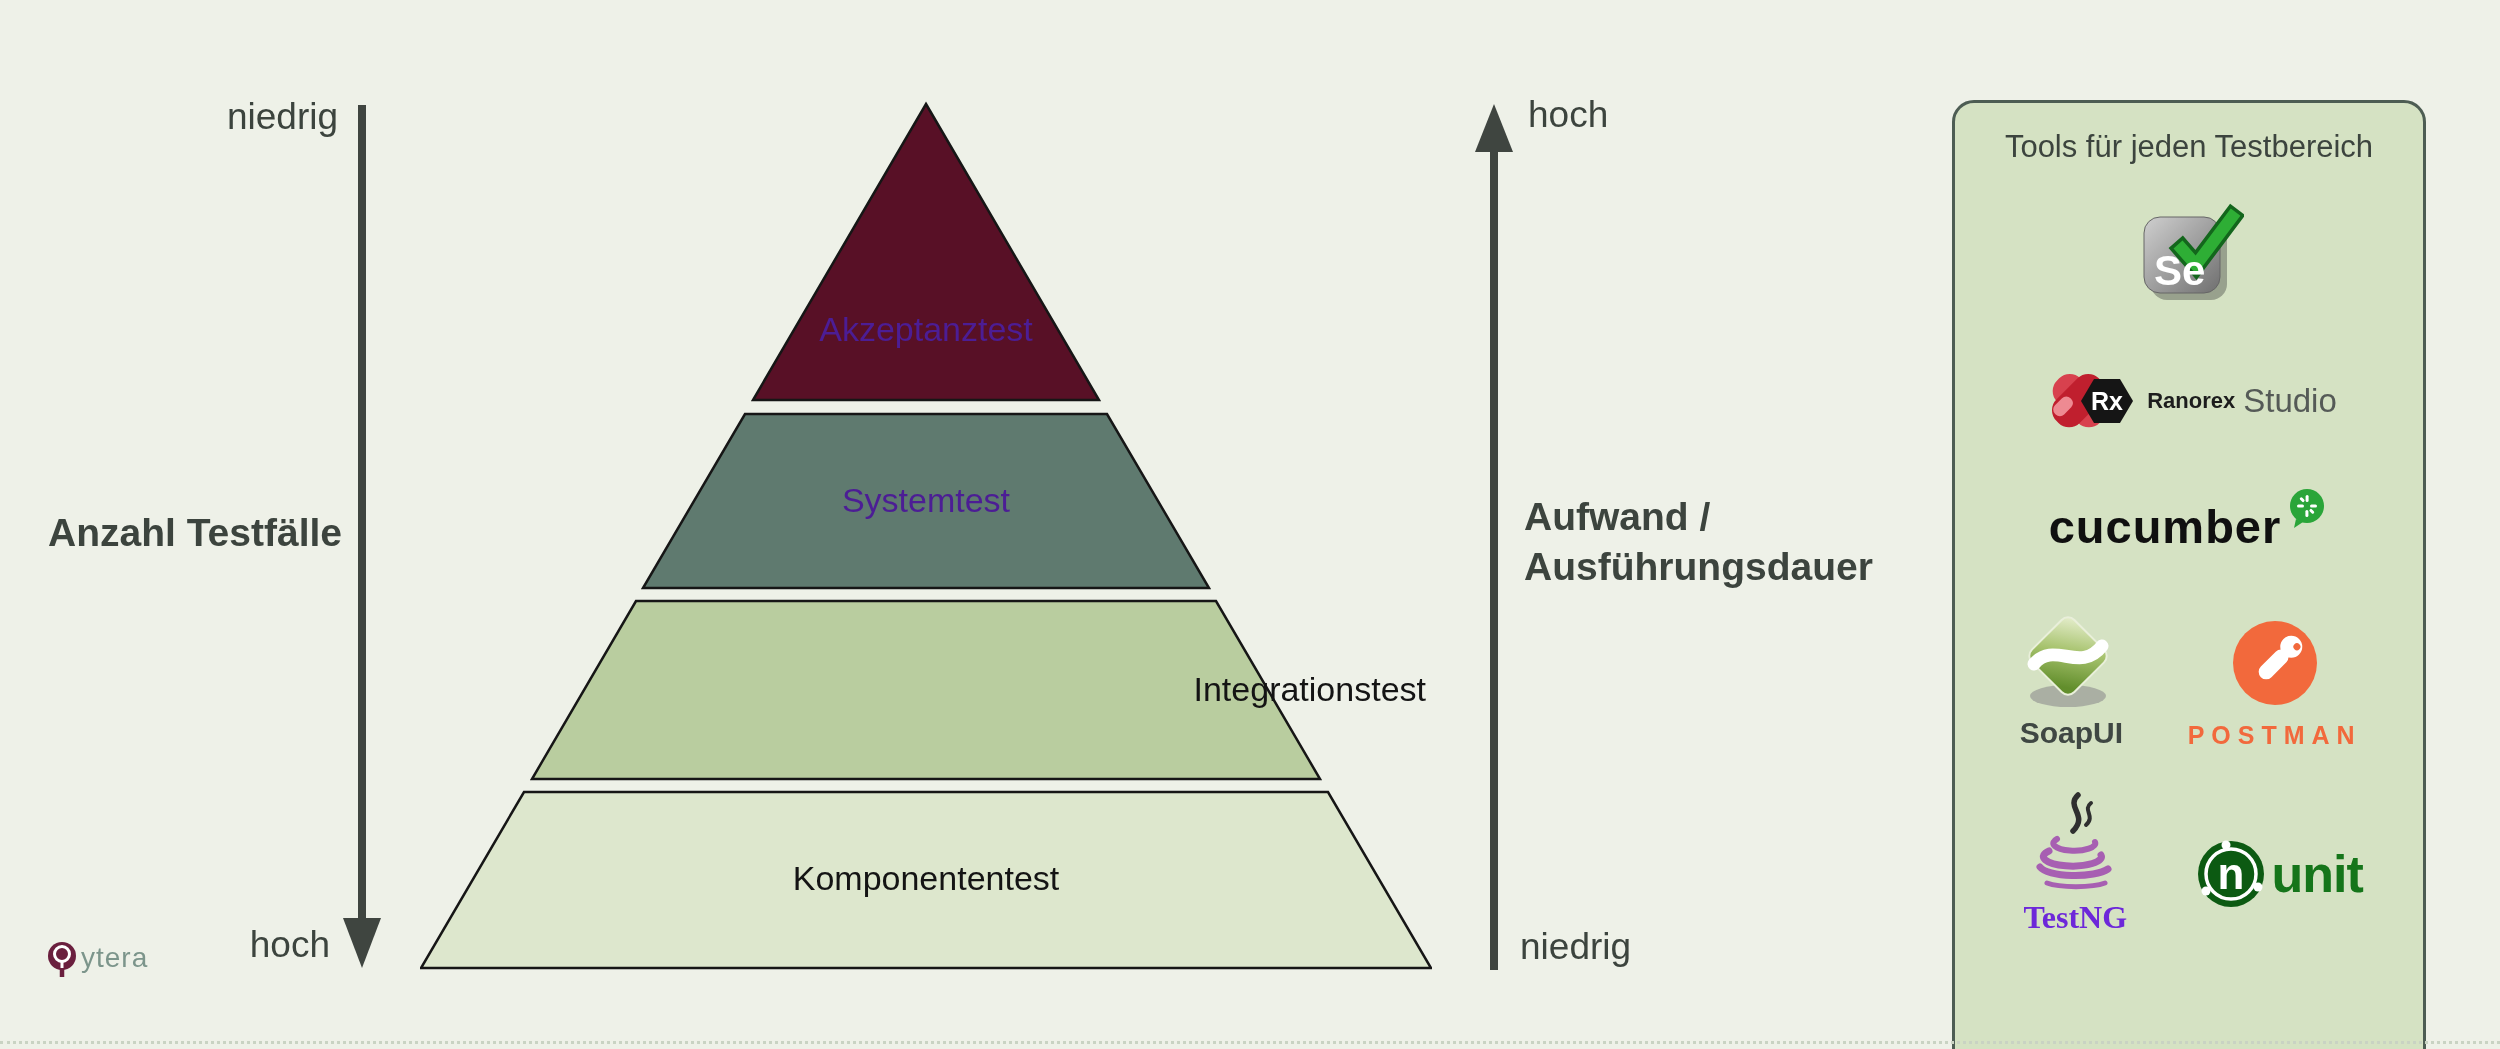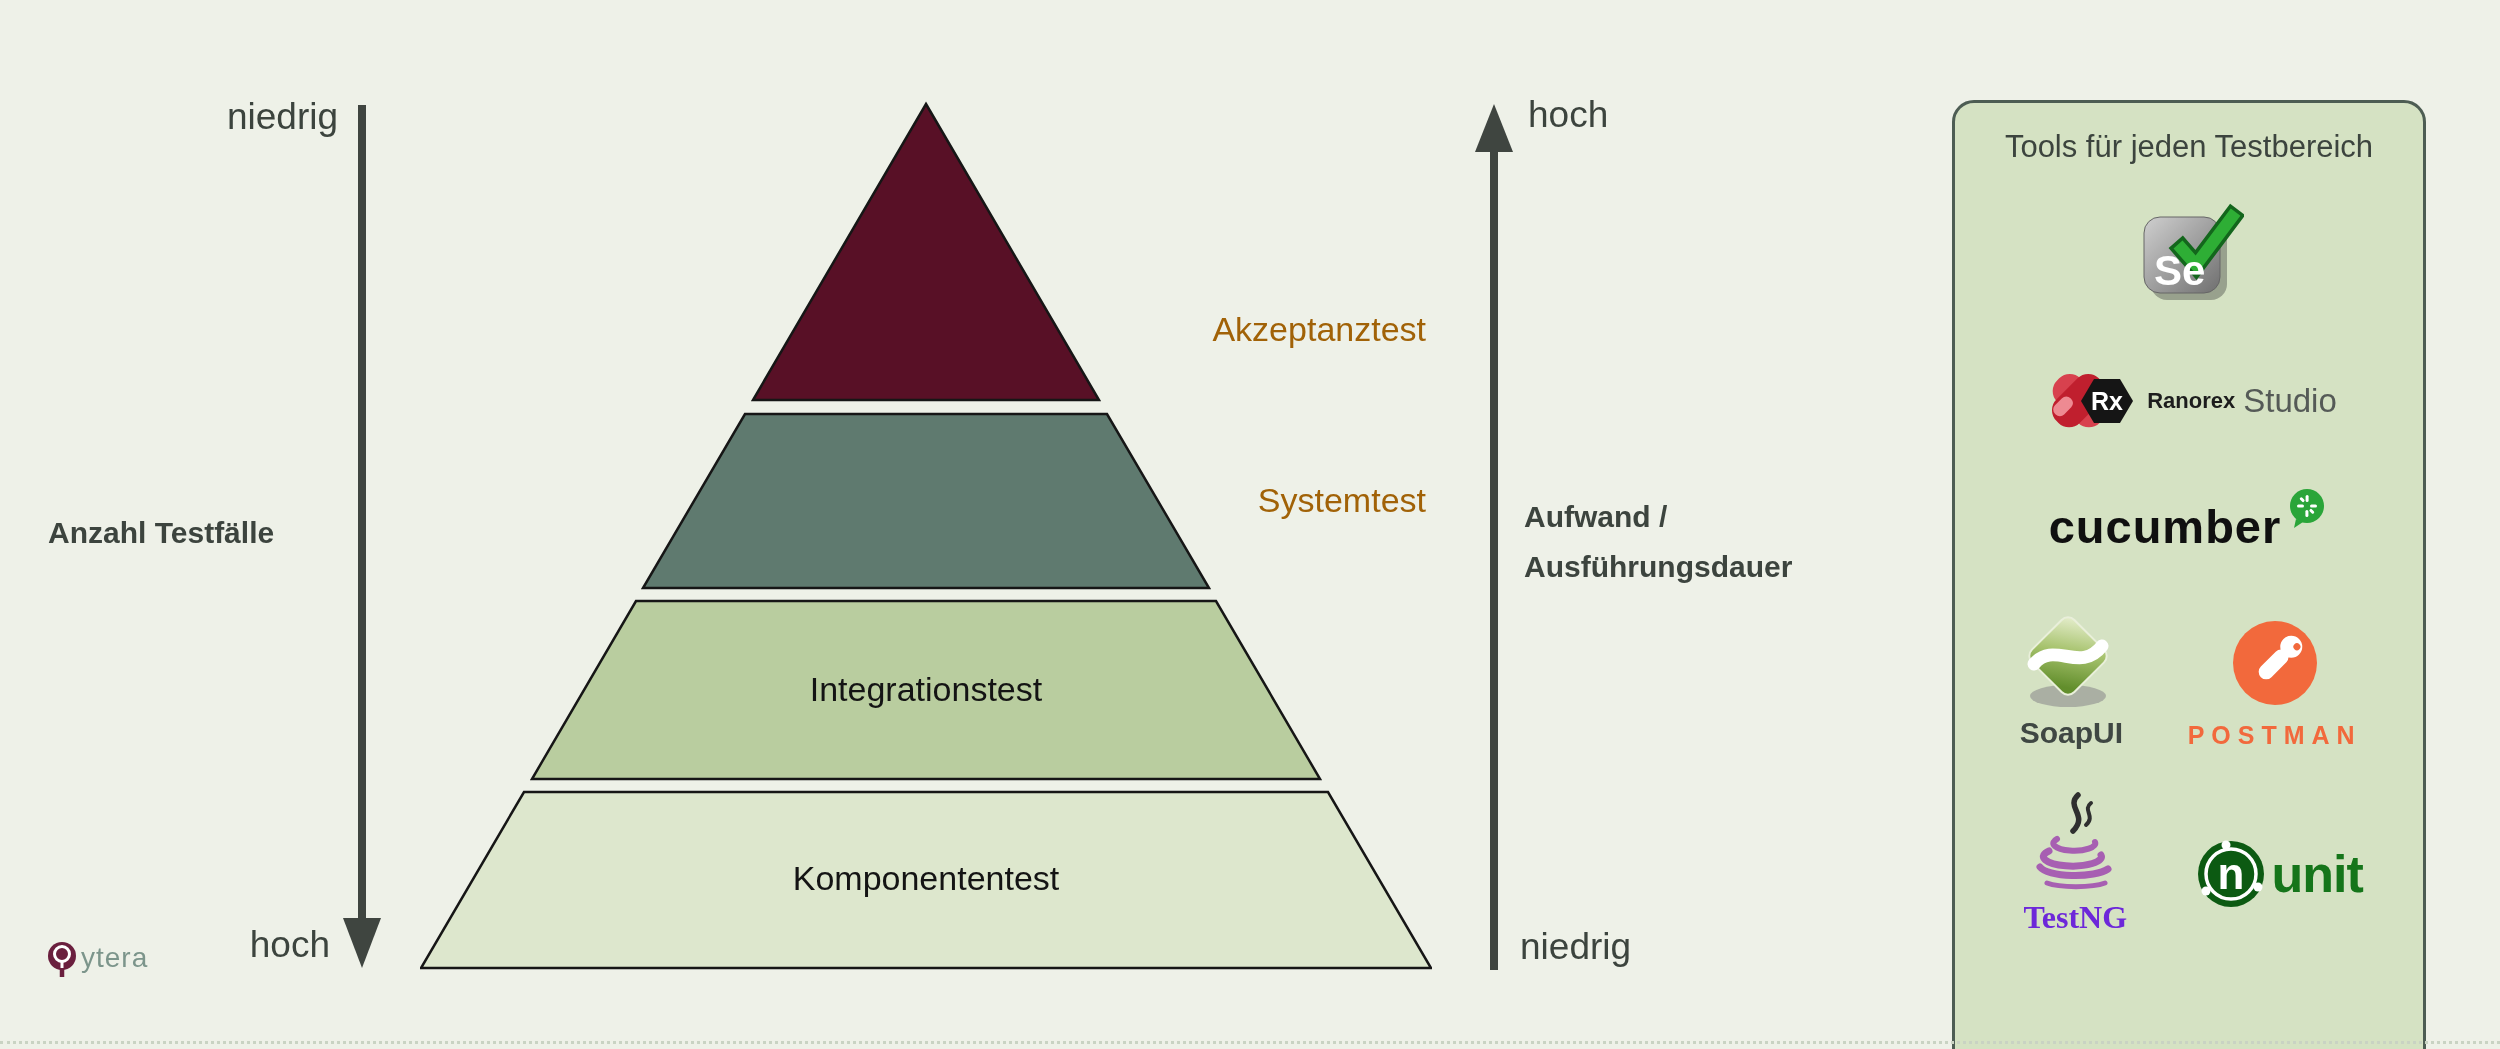--- a/index.html
+++ b/index.html
@@ -5,25 +5,25 @@
   html,body{margin:0;padding:0;}
   body{
     width:2500px;height:1049px;position:relative;overflow:hidden;
     background:#eef1e8;
     font-family:"Liberation Sans",sans-serif;
     color:#3c443e;
   }
   .abs{position:absolute;}
   
   .axis-small{font-size:37px;color:#3c443e;}
-  .axis-title{font-size:30px;font-weight:bold;color:#3c443e;line-height:50px;}
+  .axis-title{font-size:39px;font-weight:bold;color:#3c443e;line-height:50px;}
   .ralign{text-align:right;}
   
   .pyr-label{left:426px;width:1000px;text-align:center;font-size:34px;}
-  .lbl-light{color:#a16207;text-align:right;}
+  .lbl-light{color:#4c1d95;}
   .lbl-dark{color:#141414;}
   
   .panel{
     left:1952px;top:100px;width:474px;height:979px;box-sizing:border-box;
     background:#d5e2c3;border:3px solid #4d5d53;border-radius:22px;
   }
   .panel-title{top:26px;left:0;width:100%;text-align:center;font-size:31px;color:#3c443e;}
   .tool-block{left:0;width:100%;display:flex;justify-content:center;align-items:center;}
   .tool-row{left:0;width:100%;display:flex;justify-content:space-evenly;align-items:flex-end;}
   .tool-cell{display:flex;flex-direction:column;align-items:center;}
@@ -55,21 +55,21 @@
 
 <svg class="abs" style="left:420px;top:100px;" width="1012" height="875" viewBox="0 0 1012 875">
   <polygon points="506,4 679,300 333,300" stroke="#161616" stroke-width="2.5" fill="#581026"></polygon>
   <polygon points="325,314 687,314 789,488 223,488" stroke="#161616" stroke-width="2.5" fill="#5f7a6f"></polygon>
   <polygon points="216,501 796,501 900,679 112,679" stroke="#161616" stroke-width="2.5" fill="#b9cd9f"></polygon>
   <polygon points="104,692 908,692 1011,868 1,868" stroke="#161616" stroke-width="2.5" fill="#dde7cd"></polygon>
 </svg>
 
 <div class="abs pyr-label lbl-light" style="top:310px;">Akzeptanztest</div>
 <div class="abs pyr-label lbl-light" style="top:481px;">Systemtest</div>
-<div class="abs pyr-label lbl-dark" style="top:670px;">Integrationstest</div>
+<div class="abs pyr-label lbl-dark" style="top:670px;text-align:right;">Integrationstest</div>
 <div class="abs pyr-label lbl-dark" style="top:859px;">Komponententest</div>
 
 <svg class="abs" style="left:1462px;top:100px;" width="64" height="880" viewBox="0 0 64 880">
   <polygon points="13,52 51,52 32,4" fill="#3f4540"></polygon>
   <line x1="32" y1="48" x2="32" y2="870" stroke="#3f4540" stroke-width="8"></line>
 </svg>
 
 <div class="abs axis-small" style="left:1528px;top:94px;">hoch</div>
 
 <div class="abs axis-title" style="left:1524px;top:492px;">

